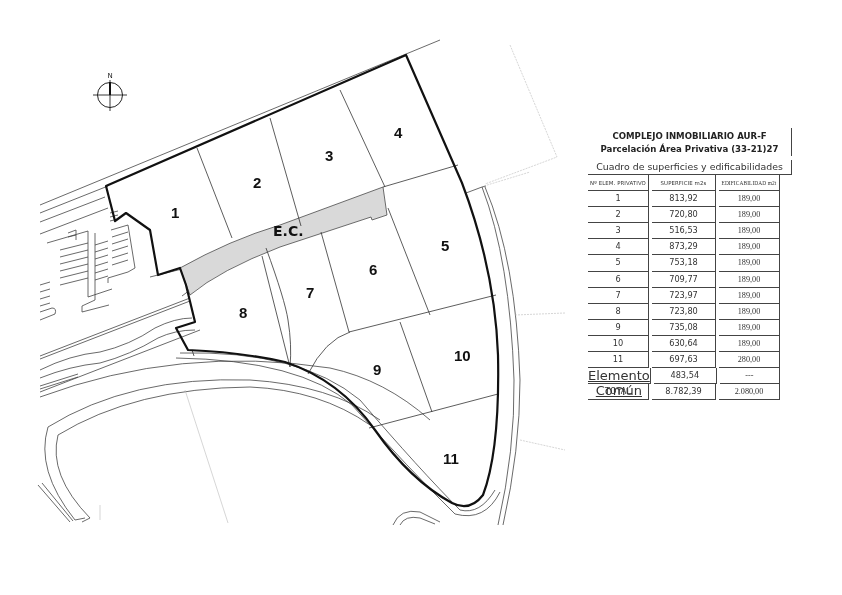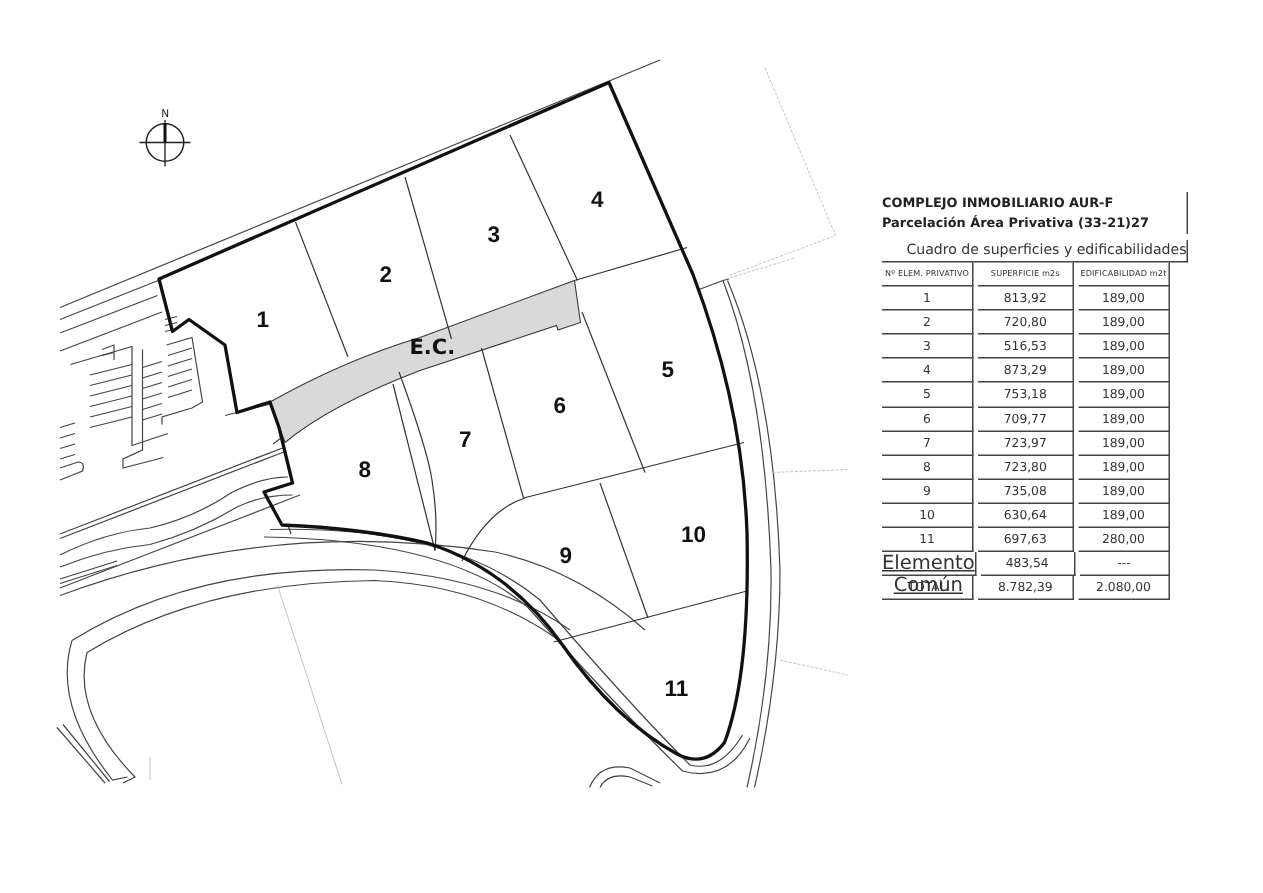--- a/index.html
+++ b/index.html
@@ -3,27 +3,27 @@
   <meta charset="utf-8">
   <style>
     html, body { margin: 0; padding: 0; background: #ffffff; }
     body { width: 842px; height: 595px; position: relative; overflow: hidden; font-family: "DejaVu Sans", sans-serif; }
     #plan { position: absolute; left: 0; top: 0; width: 842px; height: 595px; }
     .lot-label { font-family: "Liberation Sans", sans-serif; font-weight: bold; font-size: 15px; fill: #111; }
     .ec-label { font-family: "DejaVu Sans", sans-serif; font-weight: bold; font-size: 14px; fill: #111; }
     .north-label { font-family: "DejaVu Sans", sans-serif; font-size: 7px; fill: #222; }
 
     #table-box { position: absolute; left: 588px; top: 128px; width: 204px; font-family: "DejaVu Sans", sans-serif; color: #222; }
-    .t-title { font-weight: bold; font-size: 8.6px; line-height: 13px; padding-top: 2px; border-right: 1px solid #444; }
-    .t-subtitle { margin-top: 4px; text-align: right; font-size: 9.4px; line-height: 14px; border-bottom: 1px solid #444; border-right: 1px solid #444; color: #333; }
+    .t-title { text-align: center; font-weight: bold; font-size: 8.6px; line-height: 13px; padding-top: 2px; border-right: 1px solid #444; }
+    .t-subtitle { margin-top: 4px; text-align: center; font-size: 9.4px; line-height: 14px; border-bottom: 1px solid #444; border-right: 1px solid #444; color: #333; }
     .t-row { display: flex; height: 16.1px; }
     .t-cell { box-sizing: border-box; text-align: center; font-size: 8.2px; line-height: 15px; border-bottom: 1px solid #444; border-right: 1px solid #444; color: #333; margin-right: 3px; }
     .t-cell.c1 { width: 64px; }
     .t-cell.c2 { width: 67px; }
-    .t-cell.c3 { width: 64px; margin-right: 12px; }
+    .t-cell.c3 { width: 64px; margin-right: 12px; font-family: Liberation Serif, serif; }
     .t-head .t-cell { font-size: 5.4px; letter-spacing: 0.1px; line-height: 16px; }
     .t-row.small1 .c1 { font-size: 13px; text-decoration: underline; }
   </style>
 </head>
 <body>
 
 <svg id="plan" viewBox="0 0 842 595" xmlns="http://www.w3.org/2000/svg">
 
   <g>
     <circle cx="110" cy="95" r="12.5" fill="none" stroke="#222" stroke-width="1"></circle>

